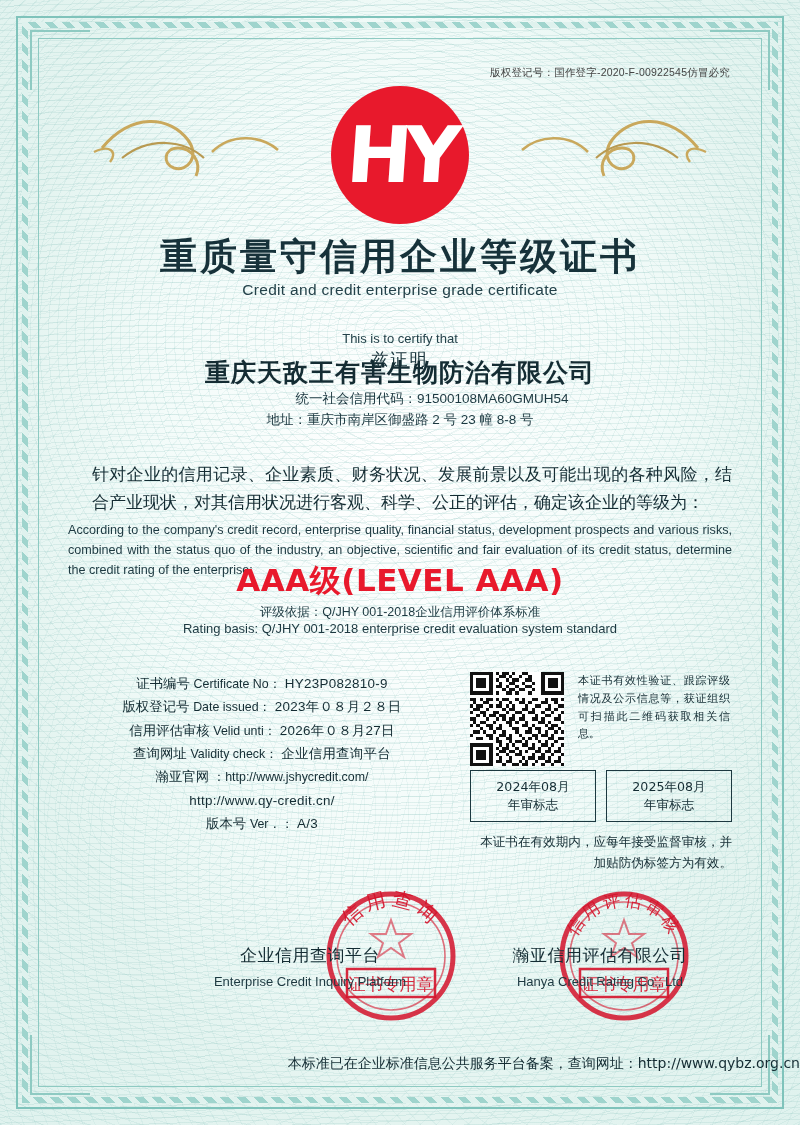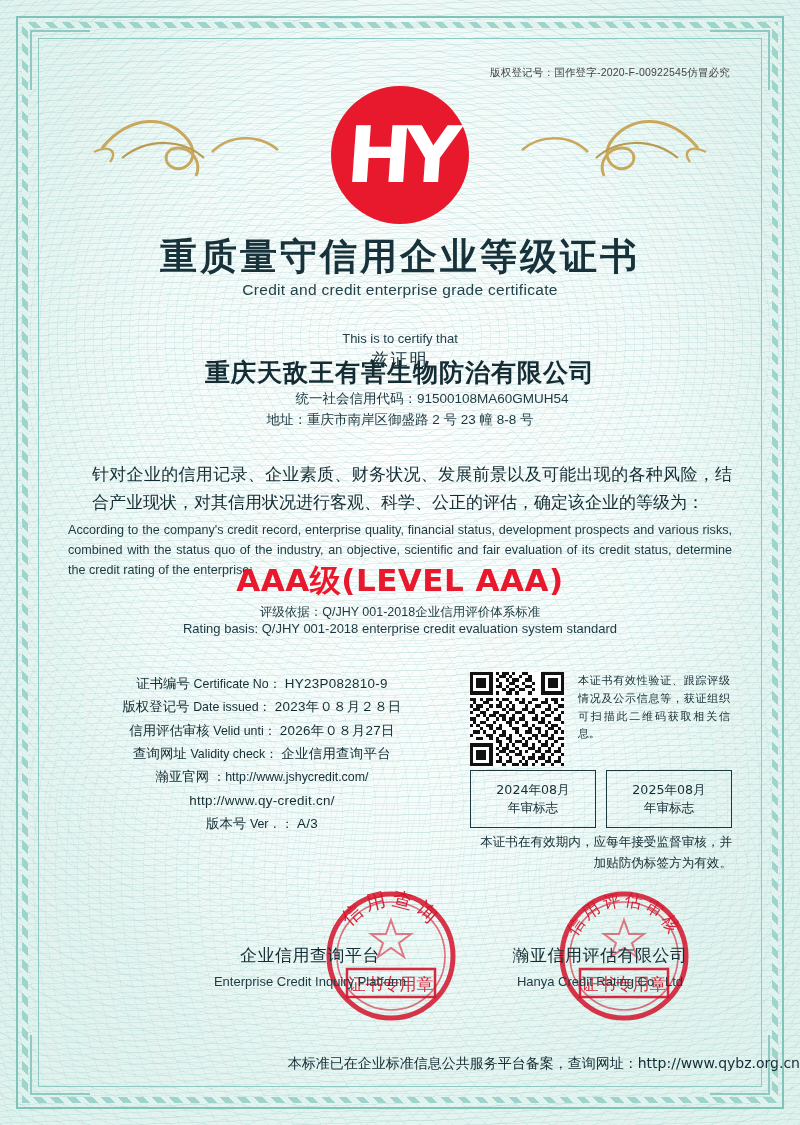--- a/index.html
+++ b/index.html
@@ -237,21 +237,21 @@
   }
 
   .stamp-boxes {
     position: absolute;
     left: 470px; top: 770px;
     width: 262px;
     display: flex;
     gap: 10px;
   }
   .stamp-box {
-    width: 126px; height: 58px;
+    width: 126px; height: 52px;
     border: 1px solid #1c3840;
     display: flex; flex-direction: column;
     align-items: center; justify-content: center;
     font-size: 12.6px;
     color: #142c33;
     line-height: 1.45;
     font-family: "DejaVu Sans", "Liberation Sans", sans-serif;
   }
   .stamp-note {
     position: absolute;

